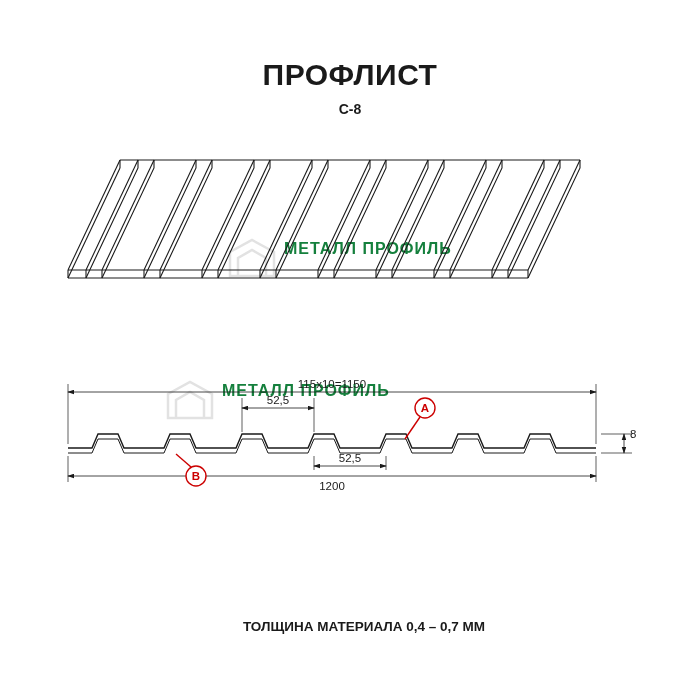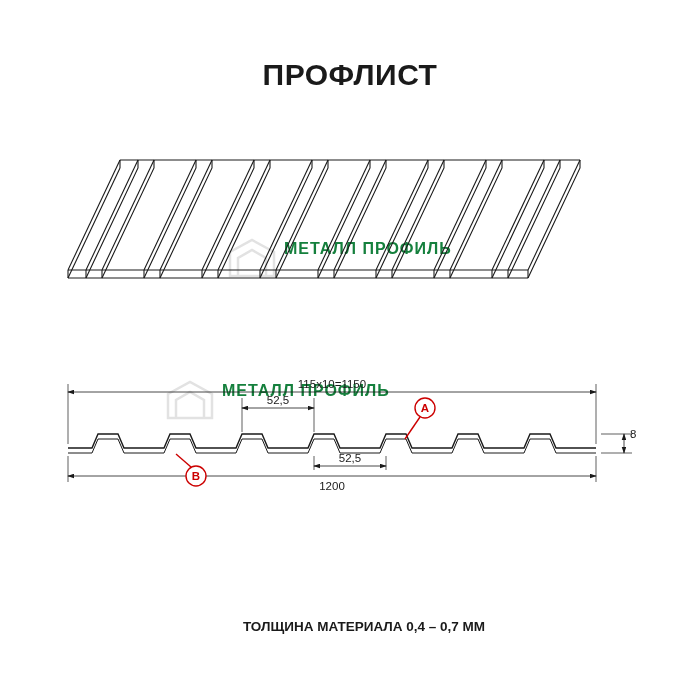--- a/index.html
+++ b/index.html
@@ -92,20 +92,21 @@
     font-weight: bold;
     fill: #cc0000;
   }
 </style>
 </head>
 <body>
 
 <div class="page">
 
   <div class="title">ПРОФЛИСТ</div>
+  <div class="subtitle">С-8</div>
 
   <div class="wm wm1">
     <svg width="340" height="60" viewBox="0 0 340 60">
       <g fill="none" stroke="#e2e2e2" stroke-width="2.5">
         <path d="M8 44 L8 20 L30 8 L52 20 L52 44 Z"></path>
         <path d="M16 44 L16 26 L30 18 L44 26 L44 44"></path>
       </g>
     </svg>
   </div>
   <div class="wm" style="top:240px;left:284px;">

